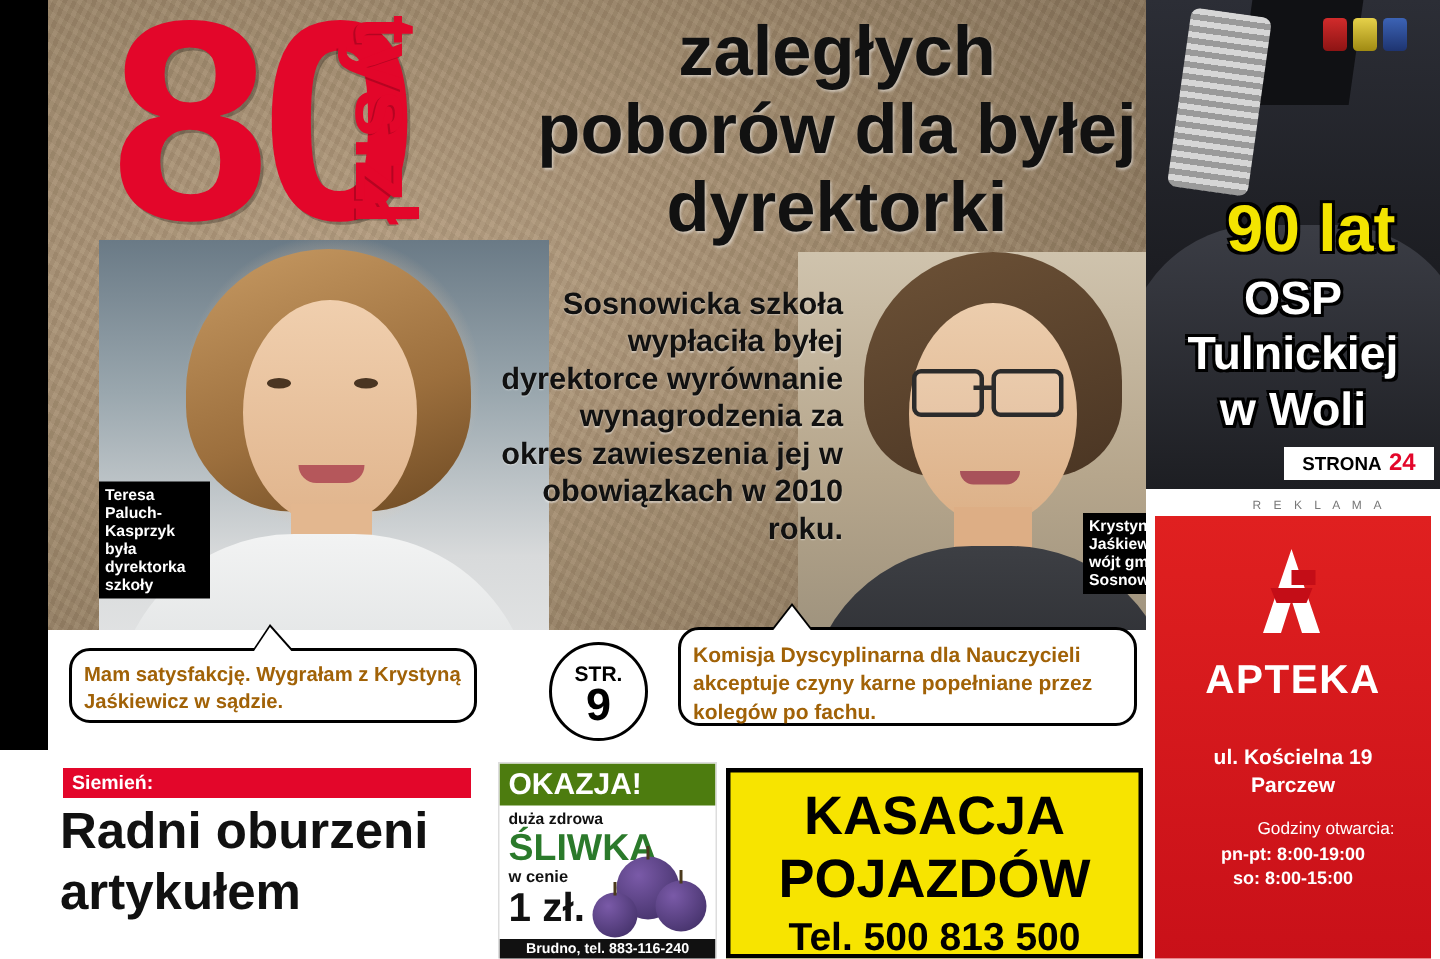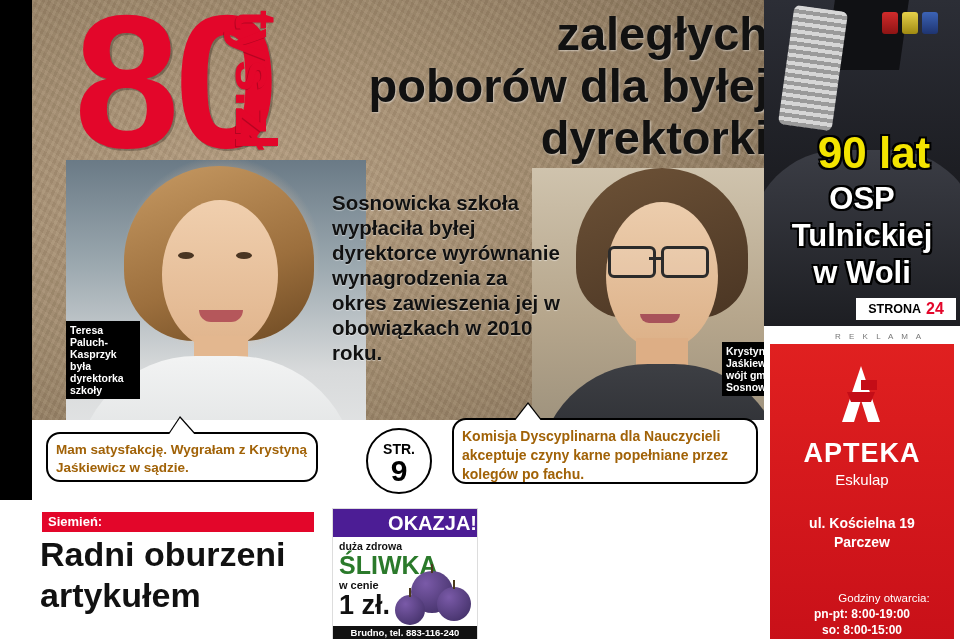--- a/index.html
+++ b/index.html
@@ -47,21 +47,21 @@
   .tyszl{
     position:absolute;left:258px;top:10px;
     transform:rotate(90deg);transform-origin:left top;
     font-size:58px;font-weight:bold;color:#e3062a;
     letter-spacing:-1px;
     text-shadow:1px 1px 0 rgba(0,0,0,.2);
   }
   .headline{
     position:absolute;left:316px;top:8px;width:420px;
     font-size:47px;line-height:52px;font-weight:bold;color:#111;
-    text-align:right;
+    text-align:center;
     text-shadow:1px 1px 2px rgba(255,255,255,.5);
   }
 
   
   .photo-left{
     position:absolute;left:34px;top:160px;width:300px;height:340px;
     background:
       radial-gradient(circle at 52% 28%, #e8c9a8 0 16%, rgba(232,201,168,0) 34%),
       linear-gradient(180deg,#6a7a86 0%,#9aa7ae 30%,#d8dadb 62%,#eceded 100%);
     overflow:hidden;
@@ -104,21 +104,21 @@
   .pr-mouth{position:absolute;left:108px;top:146px;width:40px;height:9px;border-radius:0 0 20px 20px;background:#a8525a;}
   .pr-neck{position:absolute;left:104px;top:170px;width:52px;height:36px;background:#ddae85;}
   .pr-body{
     position:absolute;left:6px;top:196px;width:246px;height:140px;border-radius:110px 110px 0 0;
     background:linear-gradient(180deg,#3d3f44,#232428);
   }
 
   
   .centertext{
     position:absolute;left:300px;top:190px;width:230px;
-    text-align:left;font-weight:bold;font-size:20.5px;line-height:25px;color:#111;
+    text-align:right;font-weight:bold;font-size:20.5px;line-height:25px;color:#111;
     text-shadow:0 1px 1px rgba(255,255,255,.45);
   }
 
   
   .credit{
     position:absolute;background:#000;color:#fff;font-weight:bold;
     font-size:10.5px;line-height:12px;padding:3px 4px;
   }
   .credit-left{left:34px;top:321px;width:66px;}
   .credit-right{left:690px;top:342px;width:68px;}
@@ -199,39 +199,39 @@
     position:absolute;left:6px;top:344px;width:184px;height:356px;
     background:linear-gradient(180deg,#e02020 0%,#c40d17 100%);
     color:#fff;text-align:center;
   }
   .apteka-logo{
     margin:18px auto 6px;width:70px;height:70px;position:relative;
   }
   .apteka-name{font-size:27px;font-weight:bold;letter-spacing:1px;}
   .apteka-sub{font-size:15px;margin-top:2px;}
   .apteka-addr{margin-top:26px;font-size:14px;font-weight:bold;line-height:19px;}
-  .apteka-hours-t{margin-top:40px;font-size:11.5px;padding-left:44px;}
+  .apteka-hours-t{margin-top:14px;font-size:11.5px;padding-left:44px;}
   .apteka-hours{font-size:12px;font-weight:bold;line-height:16px;margin-top:2px;}
 
   
   .siemien-bar{
     position:absolute;left:42px;top:512px;width:272px;height:20px;background:#e3062a;
   }
   .siemien-bar span{color:#fff;font-weight:bold;font-size:13px;line-height:20px;padding-left:6px;}
   .bottom-head{
     position:absolute;left:40px;top:534px;width:290px;
     font-size:34px;line-height:41px;font-weight:bold;color:#111;
   }
 
   
   .okazja{
     position:absolute;left:332px;top:508px;width:144px;height:131px;
     background:#fff;border:1px solid #ddd;overflow:hidden;
   }
-  .ok-top{background:#4c1d95;color:#fff;font-weight:bold;font-size:20px;line-height:24px;padding:2px 0 2px 6px;text-align:right;}
+  .ok-top{background:#4d7c0f;color:#fff;font-weight:bold;font-size:20px;line-height:24px;padding:2px 0 2px 6px;}
   .ok-l1{font-size:10.5px;font-weight:bold;color:#111;padding:3px 0 0 6px;}
   .ok-l2{font-size:25px;font-weight:bold;color:#2b7a2b;padding-left:6px;line-height:27px;}
   .ok-l3{font-size:11px;font-weight:bold;color:#111;padding-left:6px;}
   .ok-price{font-size:27px;font-weight:bold;color:#111;padding-left:6px;line-height:28px;}
   .ok-foot{position:absolute;left:0;bottom:0;width:144px;background:#111;color:#fff;font-size:9.5px;font-weight:bold;text-align:center;line-height:14px;}
   .plum{position:absolute;border-radius:50%;background:radial-gradient(circle at 35% 30%, #7a5aa8, #3a2a5e);}
   .plum:after{content:"";position:absolute;left:48%;top:-7px;width:2px;height:9px;background:#4b3a1c;}
 
   
   .kasacja{
@@ -323,21 +323,20 @@
 
     <div class="apteka">
       <div class="apteka-logo">
         <svg width="70" height="70" viewBox="0 0 70 70" aria-hidden="true">
           <path d="M34 4 L53 60 L41 60 L34 38 L27 60 L15 60 Z" fill="#ffffff"></path>
           <path d="M34 18 L50 18 L50 28 L34 28 Z" fill="#c40d17"></path>
           <path d="M20 30 L48 30 L44 40 L24 40 Z" fill="#c40d17"></path>
         </svg>
       </div>
       <div class="apteka-name">APTEKA</div>
-      <div class="apteka-sub">Eskulap</div>
       <div class="apteka-addr">
         <div>ul. Kościelna 19</div>
         <div>Parczew</div>
       </div>
       <div class="apteka-hours-t">Godziny otwarcia:</div>
       <div class="apteka-hours">
         <div>pn-pt: 8:00-19:00</div>
         <div>so: 8:00-15:00</div>
       </div>
     </div>
@@ -356,14 +355,19 @@
     <div class="ok-l1">duża zdrowa</div>
     <div class="ok-l2">ŚLIWKA</div>
     <div class="ok-l3">w cenie</div>
     <div class="ok-price">1 zł.</div>
     <div class="plum" style="left:78px;top:62px;width:42px;height:42px;"></div>
     <div class="plum" style="left:104px;top:78px;width:34px;height:34px;"></div>
     <div class="plum" style="left:62px;top:86px;width:30px;height:30px;"></div>
     <div class="ok-foot">Brudno, tel. 883-116-240</div>
   </div>
 
+  <div class="kasacja">
+    <div class="kas-1">KASACJA</div>
+    <div class="kas-2">POJAZDÓW</div>
+    <div class="kas-tel">Tel. 500 813 500</div>
+  </div>
 
 </div>
 
 </body></html>

